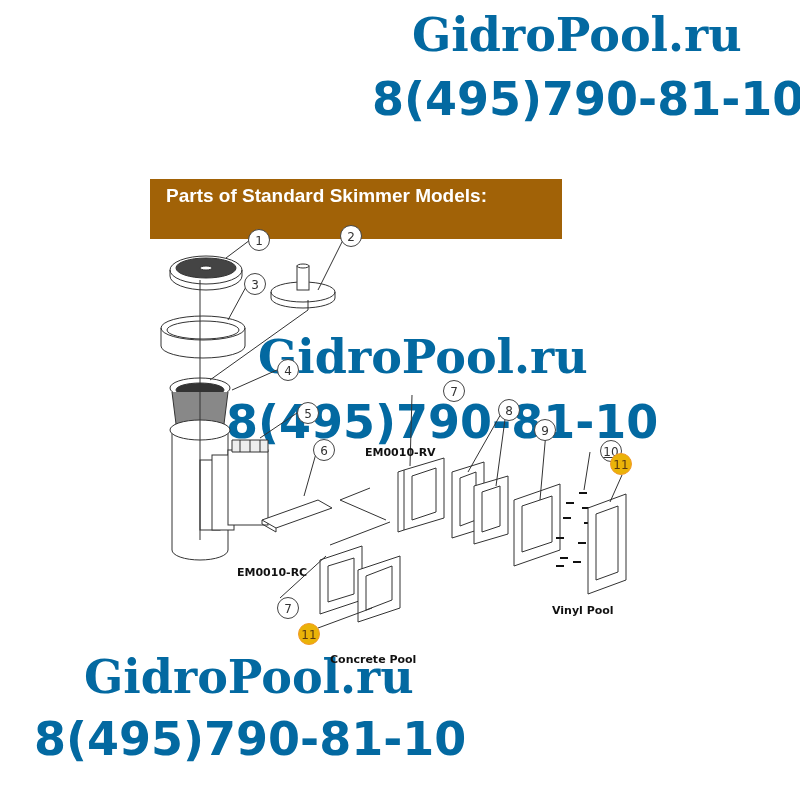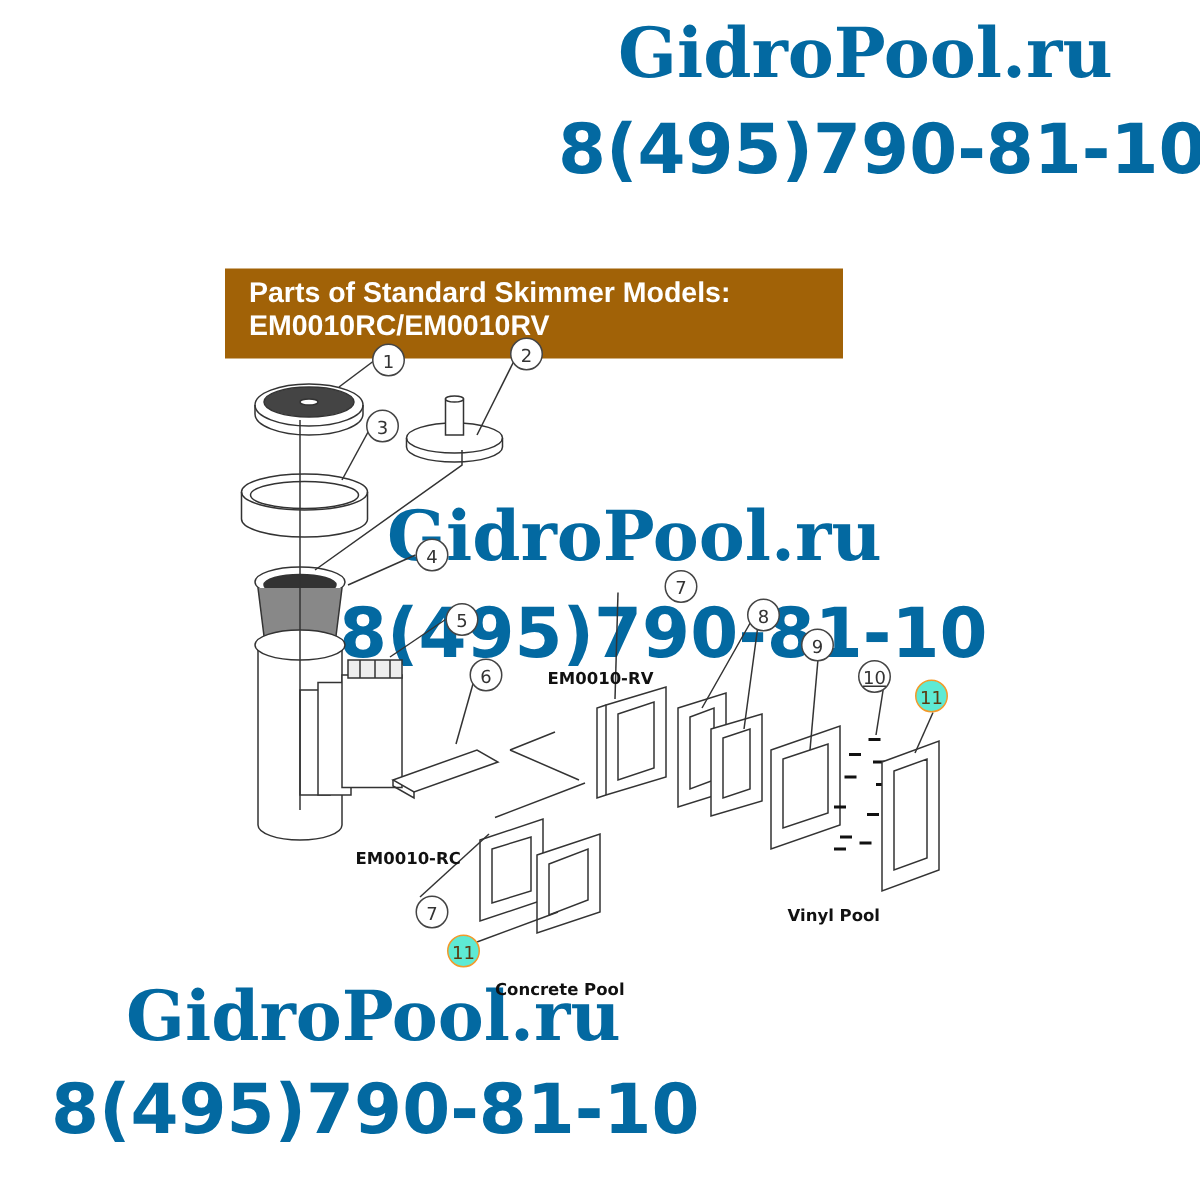--- a/index.html
+++ b/index.html
@@ -4,35 +4,34 @@
 <style>
   html, body { margin:0; padding:0; background:#ffffff; }
   body { width:800px; height:800px; position:relative; overflow:hidden; font-family:"DejaVu Sans", sans-serif; }
   .title-bar { position:absolute; left:150px; top:135px; width:412px; height:60px; background:#a16207; color:#fff; box-sizing:border-box; padding:6px 0 0 16px;margin-top:44px; }
   .title-bar div { font-family:"Liberation Sans", sans-serif; font-weight:bold; font-size:19px; line-height:22px; }
   .wm { position:absolute; color:#0369a1; font-family:"DejaVu Serif", serif; font-weight:bold; white-space:nowrap; z-index:0; }
   .wm.phone { font-family:"DejaVu Sans", sans-serif; }
   svg.diagram { position:absolute; left:0; top:0; z-index:1; }
   .label { position:absolute; font-family:"DejaVu Sans", sans-serif; font-weight:bold; font-size:11px; color:#111; z-index:2; }
   .callout { position:absolute; width:22px; height:22px; border-radius:50%; border:1px solid #444; background:#fff; text-align:center; line-height:22px; font-size:12px; color:#333; z-index:3; box-sizing:border-box; }
-  .callout.hl { background:#5eead4; border-color:#f39a2b; color:#5a3a10; }
+  .callout.hl { background:#eab308; border-color:#f39a2b; color:#5a3a10; }
 </style>
 </head>
 <body>
 
 <div class="wm" style="left:412px; top:8px; font-size:46px;">GidroPool.ru</div>
 <div class="wm phone" style="left:372px; top:72px; font-size:46px;">8(495)790-81-10</div>
 <div class="wm" style="left:258px; top:330px; font-size:46px;">GidroPool.ru</div>
 <div class="wm phone" style="left:226px; top:395px; font-size:46px;">8(495)790-81-10</div>
 <div class="wm" style="left:84px; top:650px; font-size:46px;">GidroPool.ru</div>
 <div class="wm phone" style="left:34px; top:712px; font-size:46px;">8(495)790-81-10</div>
 
 <div class="title-bar">
   <div>Parts of Standard Skimmer Models:</div>
-  <div>EM0010RC/EM0010RV</div>
 </div>
 
 <svg class="diagram" width="800" height="800" viewBox="0 0 800 800" fill="none" stroke="#333" stroke-width="1">
 
   <g>
     <ellipse cx="206" cy="270" rx="36" ry="14" fill="#fff"></ellipse>
     <ellipse cx="206" cy="268" rx="30" ry="10" fill="#444"></ellipse>
     <ellipse cx="206" cy="268" rx="6" ry="2" fill="#fff"></ellipse>
     <path d="M170 270 v6 a36 14 0 0 0 72 0 v-6"></path>
   </g>
@@ -130,21 +129,21 @@
 
 <div class="callout" style="left:248px; top:229px;">1</div>
 <div class="callout" style="left:340px; top:225px;">2</div>
 <div class="callout" style="left:244px; top:273px;">3</div>
 <div class="callout" style="left:277px; top:359px;">4</div>
 <div class="callout" style="left:297px; top:402px;">5</div>
 <div class="callout" style="left:313px; top:439px;">6</div>
 <div class="callout" style="left:443px; top:380px;">7</div>
 <div class="callout" style="left:498px; top:399px;">8</div>
 <div class="callout" style="left:534px; top:419px;">9</div>
-<div class="callout" style="left:572px; top:440px;text-decoration:underline;">10</div>
+<div class="callout" style="left:600px; top:440px;text-decoration:underline;">10</div>
 <div class="callout hl" style="left:610px; top:453px;">11</div>
 <div class="callout" style="left:277px; top:597px;">7</div>
 <div class="callout hl" style="left:298px; top:623px;">11</div>
 
 <div class="label" style="left:365px; top:446px;">EM0010-RV</div>
 <div class="label" style="left:237px; top:566px;text-align:right;">EM0010-RC</div>
-<div class="label" style="left:525px; top:604px;text-align:center;">Vinyl Pool</div>
+<div class="label" style="left:552px; top:604px;text-align:center;">Vinyl Pool</div>
 <div class="label" style="left:330px; top:653px;">Concrete Pool</div>
 
 </body></html>

